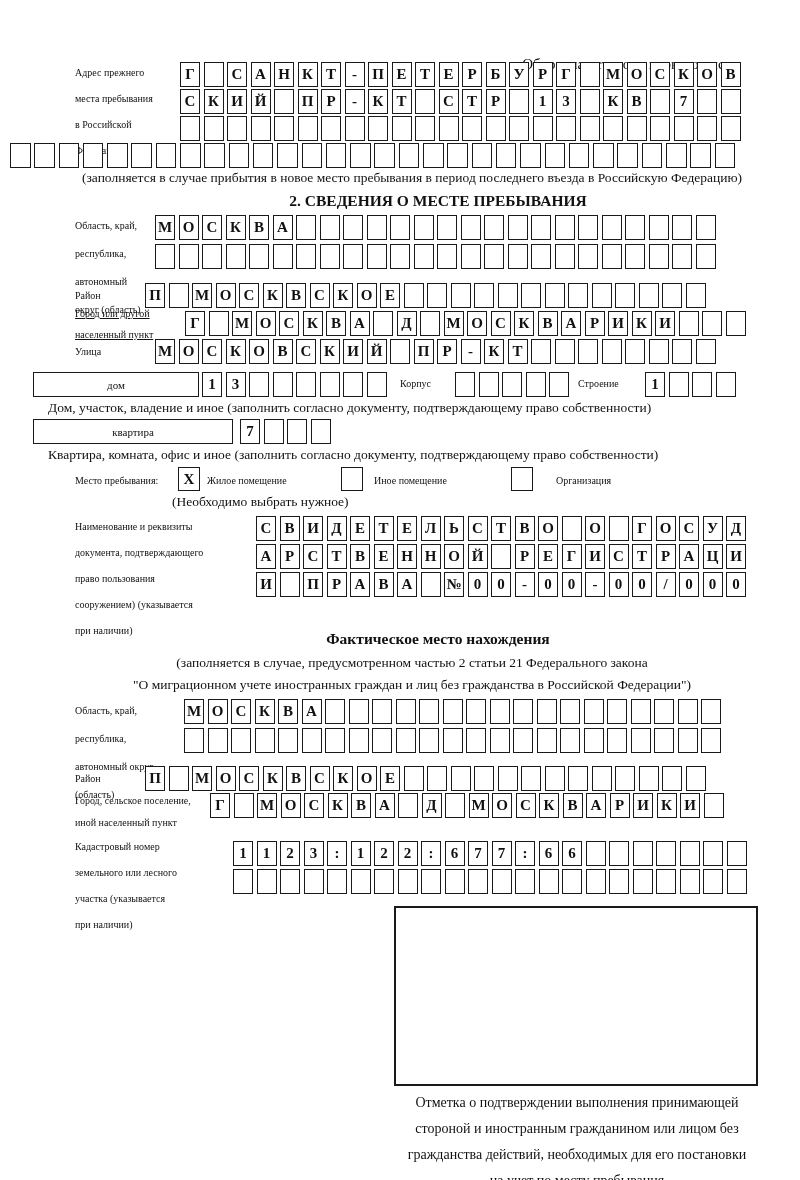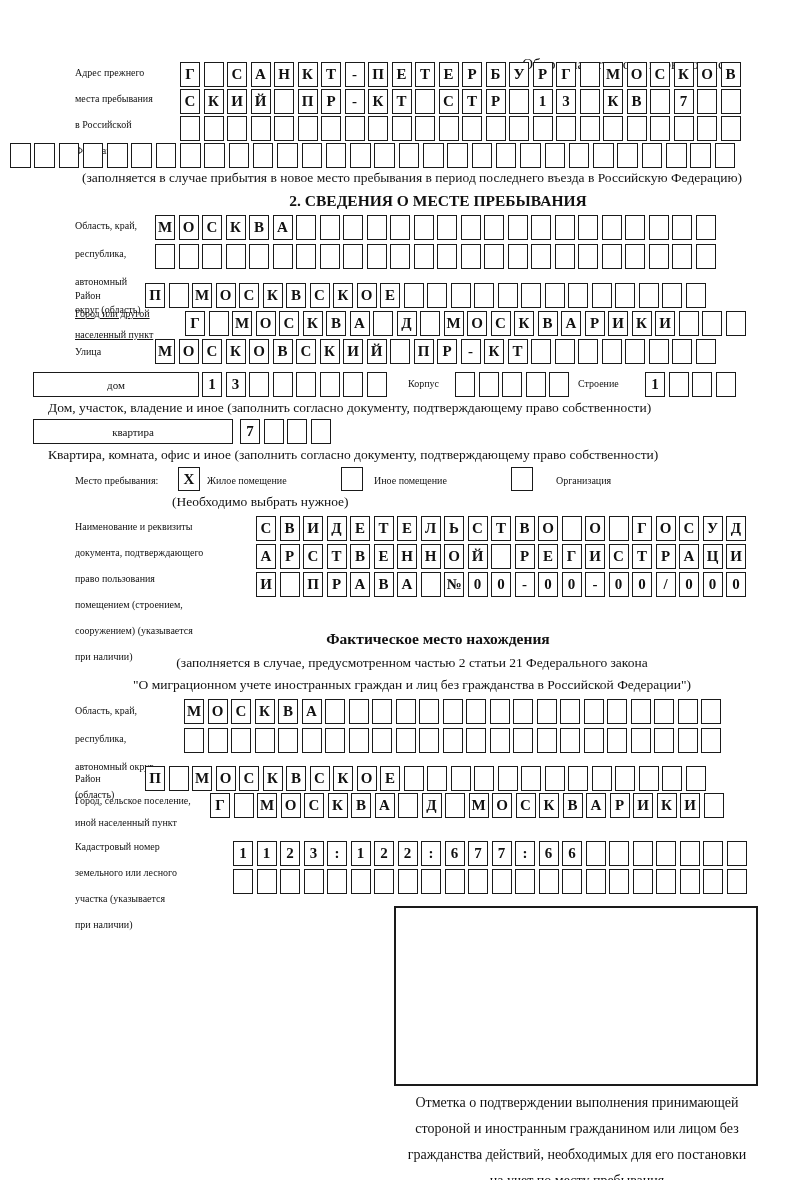--- a/index.html
+++ b/index.html
@@ -293,21 +293,21 @@
 <div class="cells" style="left:202px;top:372px;">
     <span class="cell">1</span>
     <span class="cell">3</span>
     <span class="cell"></span>
     <span class="cell"></span>
     <span class="cell"></span>
     <span class="cell"></span>
     <span class="cell"></span>
     <span class="cell"></span>
   </div>
-<div class="lbl" style="left:400px;top:371px;margin-left:8px;">Корпус</div>
+<div class="lbl" style="left:400px;top:371px;">Корпус</div>
 <div class="cells" style="left:455px;top:372px;">
     <span class="cell"></span>
     <span class="cell"></span>
     <span class="cell"></span>
     <span class="cell"></span>
     <span class="cell"></span>
   </div>
 <div class="lbl" style="left:578px;top:371px;">Строение</div>
 <div class="cells" style="left:645px;top:372px;">
     <span class="cell">1</span>
@@ -332,21 +332,20 @@
 <div class="checkbox" style="left:341px;top:467px;"></div>
 <div class="lbl" style="left:374px;top:468px;">Иное помещение</div>
 <div class="checkbox" style="left:511px;top:467px;"></div>
 <div class="lbl" style="left:556px;top:468px;">Организация</div>
 <div class="cap" style="left:160px;top:494px;width:450px;">(Необходимо выбрать нужное)</div>
 
 <div class="lbl" style="left:75px;top:514px;line-height:26px;">
   <div>Наименование и реквизиты</div>
   <div>документа, подтверждающего</div>
   <div>право пользования</div>
-  <div>помещением (строением,</div>
   <div>сооружением) (указывается</div>
   <div>при наличии)</div>
 </div>
 <div class="cells" style="left:256px;top:516px;">
     <span class="cell">С</span>
     <span class="cell">В</span>
     <span class="cell">И</span>
     <span class="cell">Д</span>
     <span class="cell">Е</span>
     <span class="cell">Т</span>

